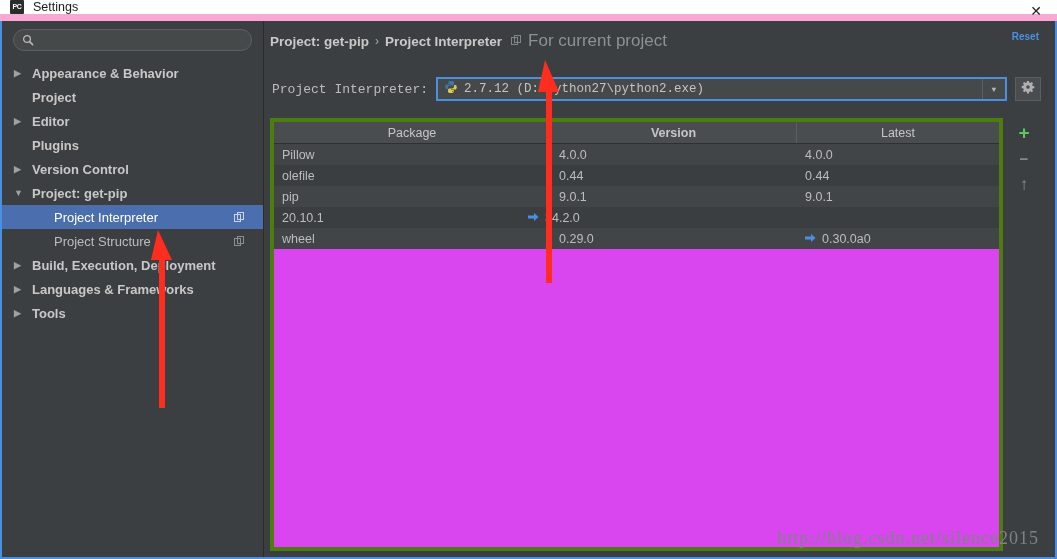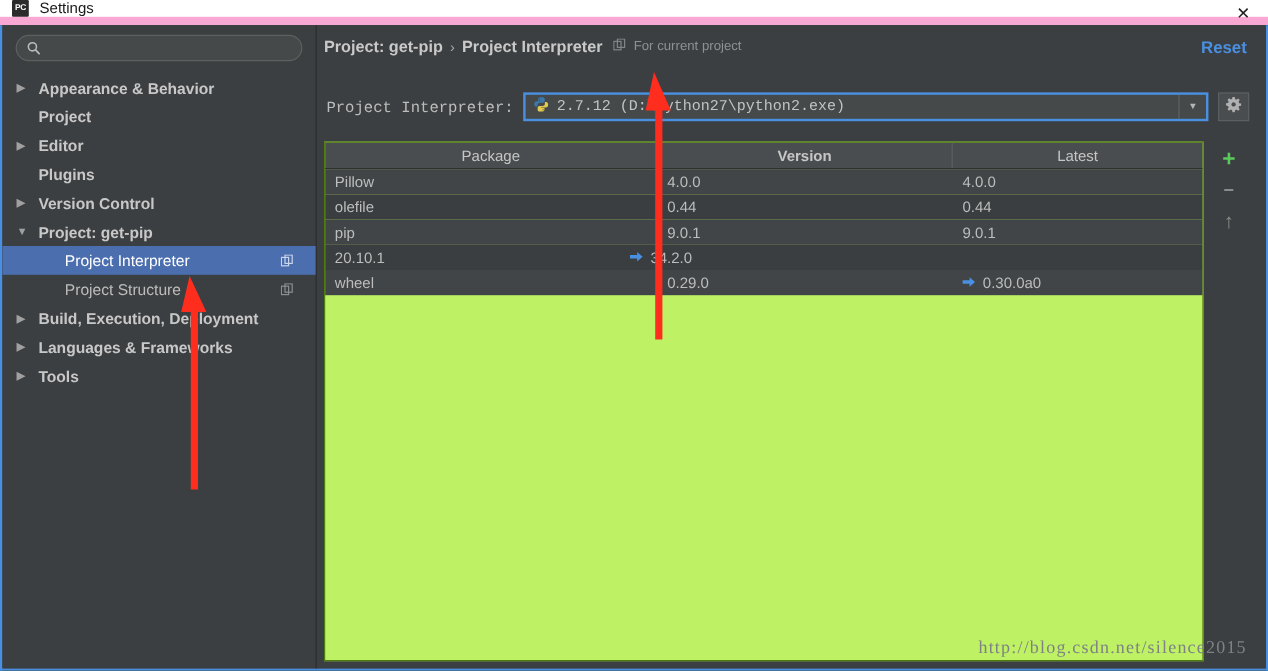--- a/index.html
+++ b/index.html
@@ -144,27 +144,27 @@
   }
   .breadcrumb {
     position: absolute;
     left: 6px; top: 10px;
     display: flex;
     align-items: center;
     font-size: 13.5px;
   }
   .crumb-bold { font-weight: bold; color: #c9c9c9; }
   .crumb-sep { margin: 0 6px; color: #a8a8a8; font-size: 12px; }
-  .crumb-note { color: #8e9192; margin-left: 6px; font-size: 11px; }
+  .crumb-note { color: #8e9192; margin-left: 6px; font-size: 17px; }
   .crumb-icon { margin-left: 9px; opacity: .75; }
   .reset-link {
     position: absolute;
     right: 16px; top: 10px;
     color: #4a90e2;
-    font-size: 14px;
+    font-size: 10px;
     font-weight: bold;
     cursor: pointer;
     text-align: right;
   }
 
   .interp-row {
     position: absolute;
     left: 8px; top: 55px;
     right: 14px;
     height: 26px;
@@ -224,23 +224,23 @@
   
   .table-area {
     position: absolute;
     left: 6px; top: 97px;
     right: 14px; bottom: 6px;
   }
   .pkg-table {
     position: absolute;
     left: 0; top: 0;
     right: 38px; bottom: 0;
-    border: 1px solid #4d7c0f;
-    box-sizing: border-box;
-    background: #bef264;
+    border: 4px solid #4d7c0f;
+    box-sizing: border-box;
+    background: #d946ef;
   }
   .thead {
     display: flex;
     height: 21px;
     background: #4a4d4f;
     border-bottom: 1px solid #2e3132;
   }
   .th {
     font-size: 12.5px;
     color: #c6c6c6;
@@ -289,21 +289,21 @@
     align-items: center;
     justify-content: center;
     cursor: pointer;
   }
 
   .watermark {
     position: absolute;
     right: 16px;
     bottom: 8px;
     font-family: "Liberation Serif", serif;
-    font-size: 15px;
+    font-size: 18px;
     color: #7e8284;
     letter-spacing: 1px;
     white-space: nowrap;
   }
 
   
   .annot { position: absolute; pointer-events: none; }
 </style>
 </head>
 <body>

